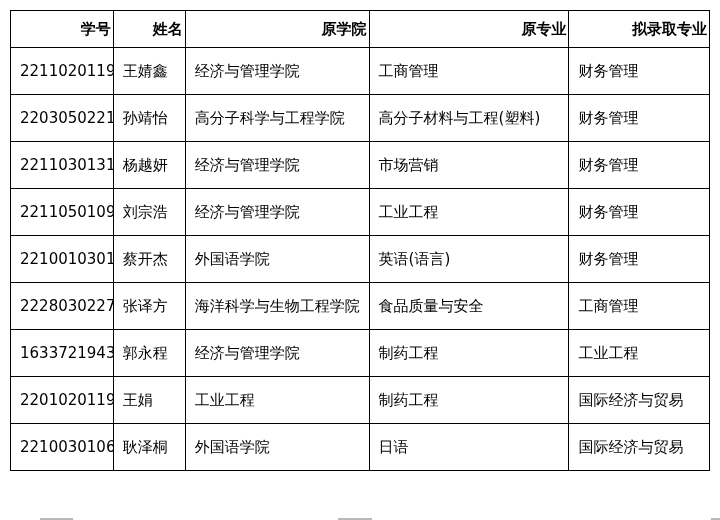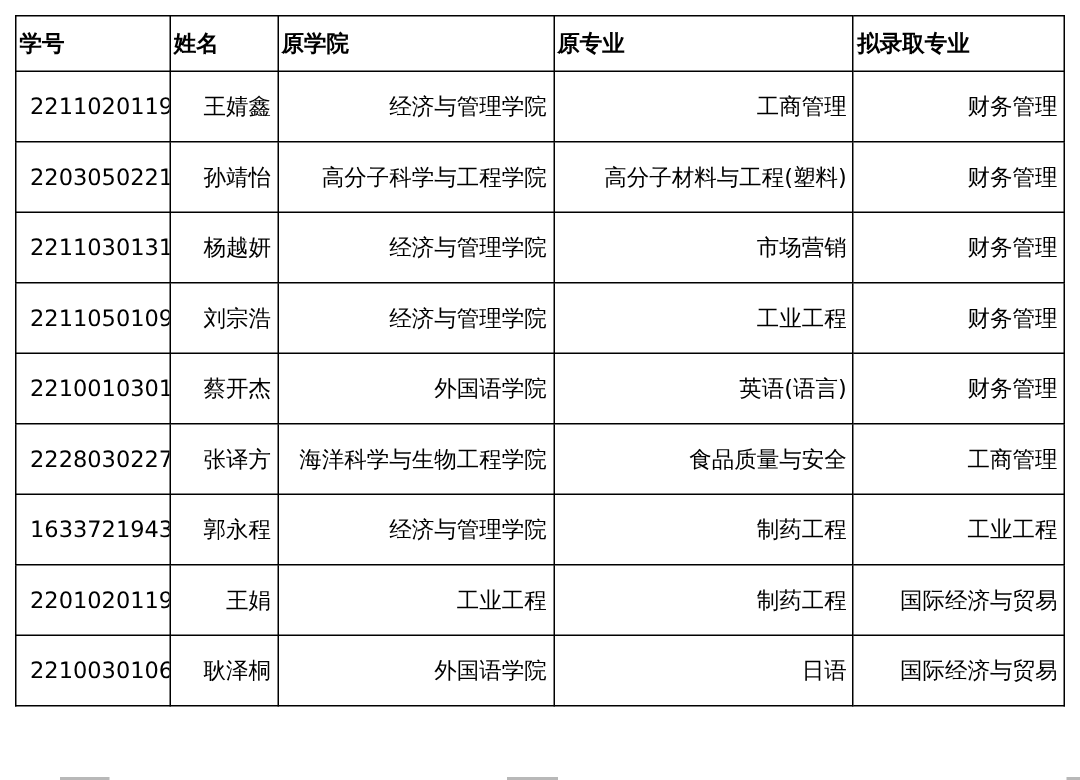--- a/index.html
+++ b/index.html
@@ -30,28 +30,28 @@
   table.admit-table td {
     border: 1px solid #000000;
     color: #000000;
     font-size: 15px;
     overflow: hidden;
     white-space: nowrap;
   }
   table.admit-table th {
     height: 36px;
     font-weight: bold;
-    text-align: left;
+    text-align: right;
     vertical-align: middle;
     padding: 0 2px;
   }
   table.admit-table td {
     height: 46px;
     font-weight: normal;
-    text-align: right;
+    text-align: left;
     vertical-align: middle;
     padding: 0 4px 0 9px;
   }
   col.c-id     { width: 14.7%; }
   col.c-name   { width: 10.3%; }
   col.c-college{ width: 26.3%; }
   col.c-major  { width: 28.6%; }
   col.c-admit  { width: 20.1%; }
   .edge-fragment {
     position: absolute;

